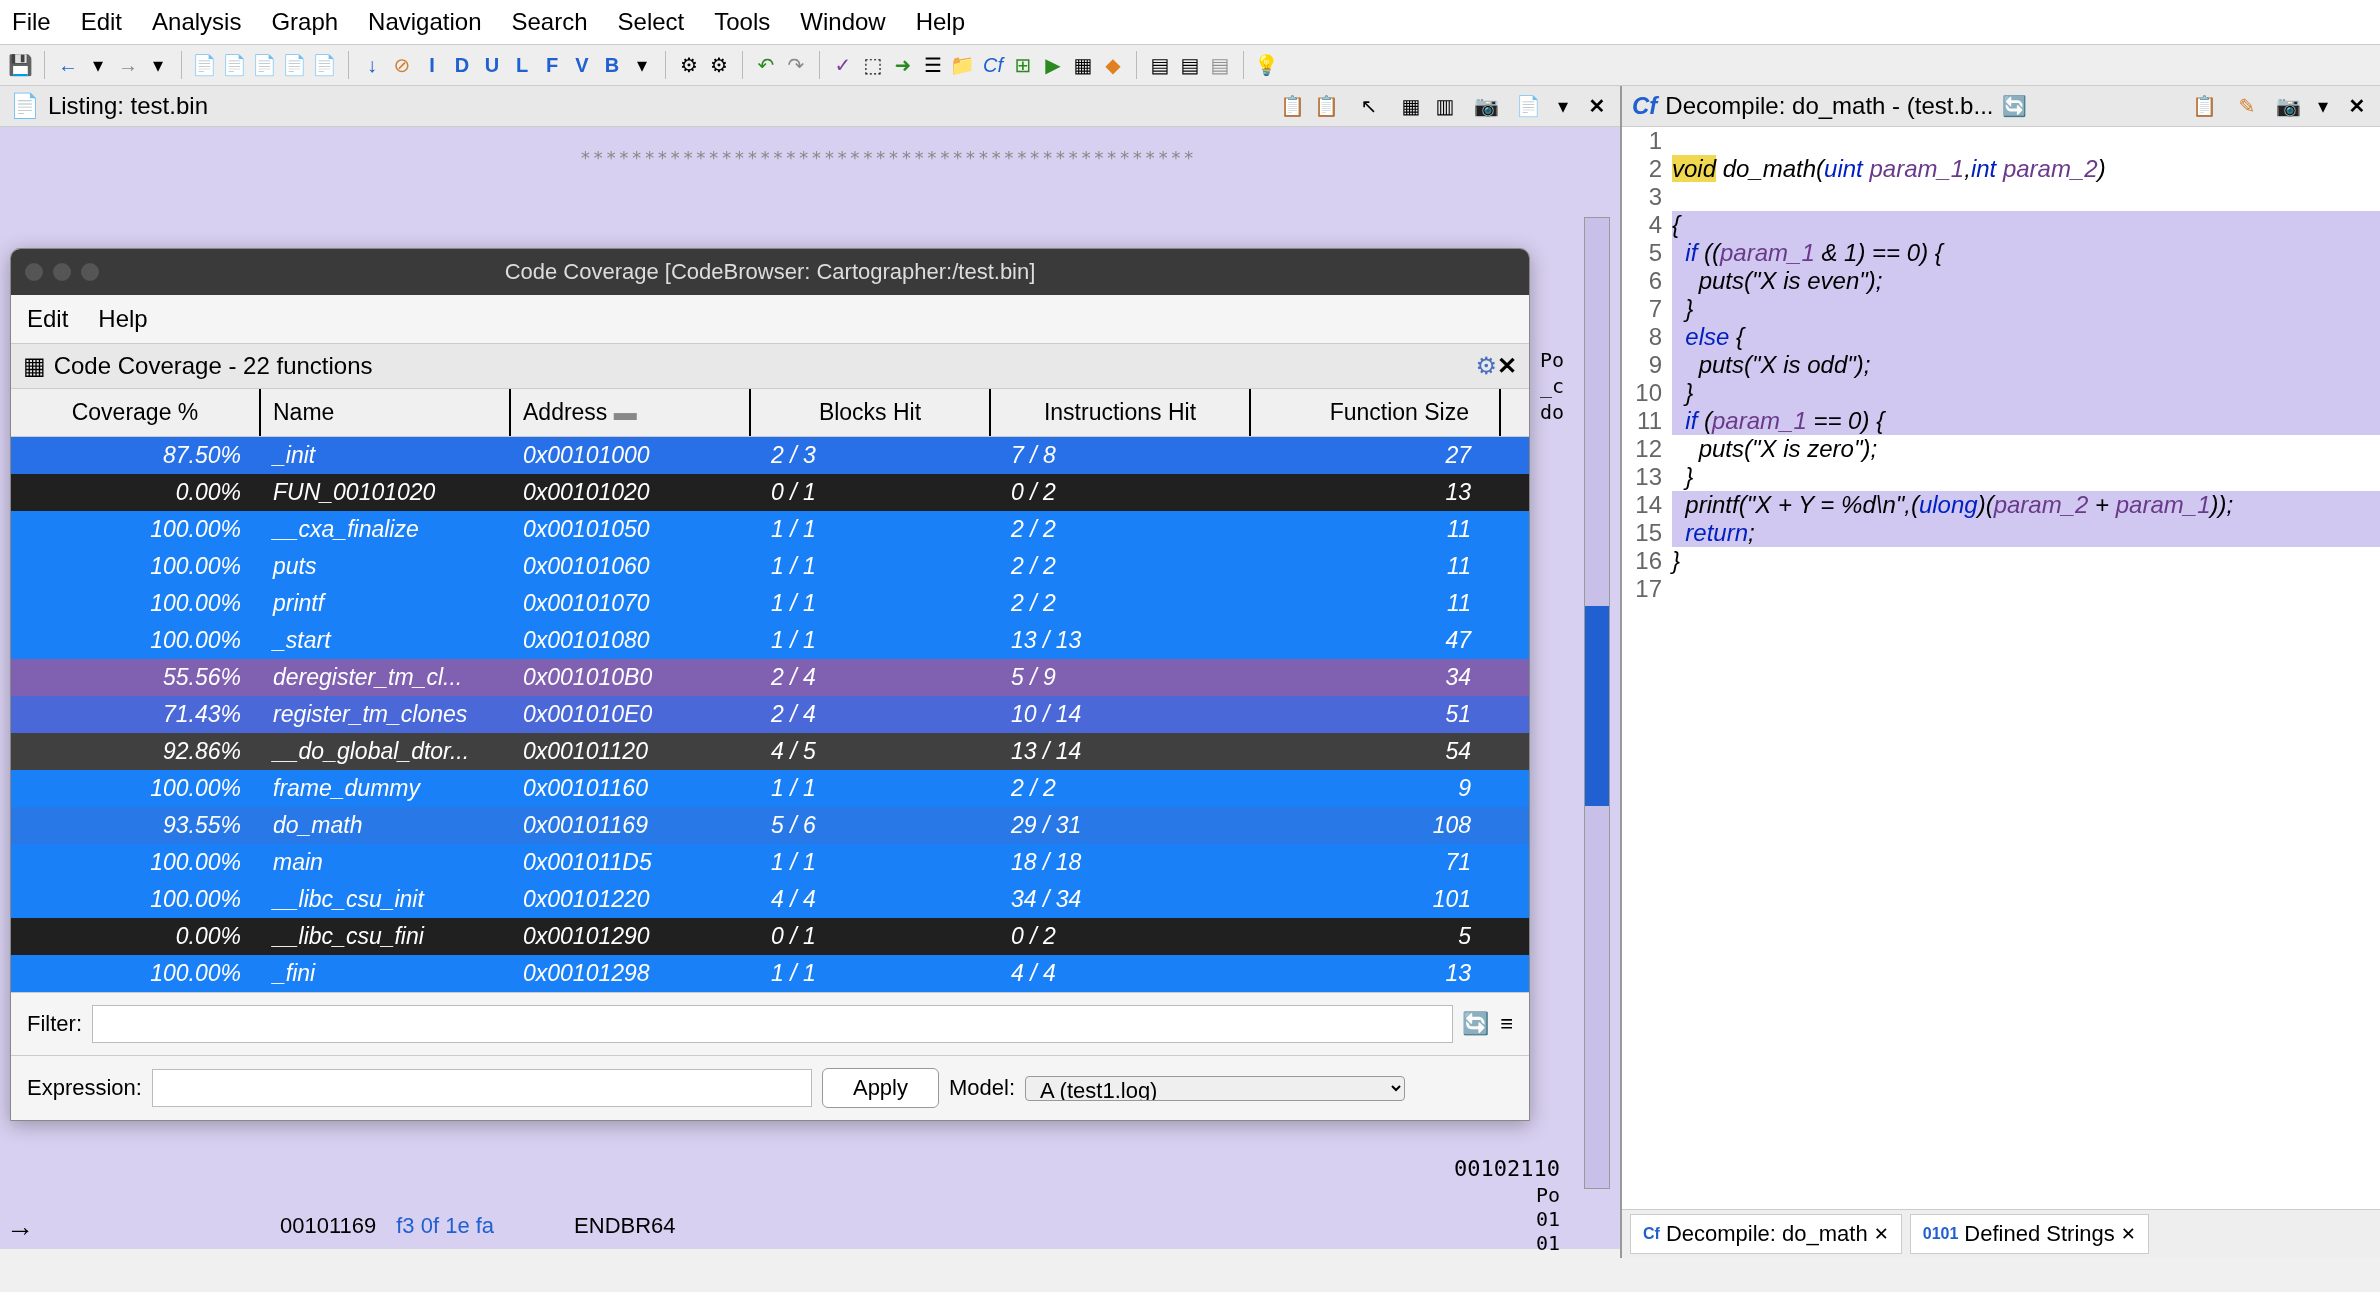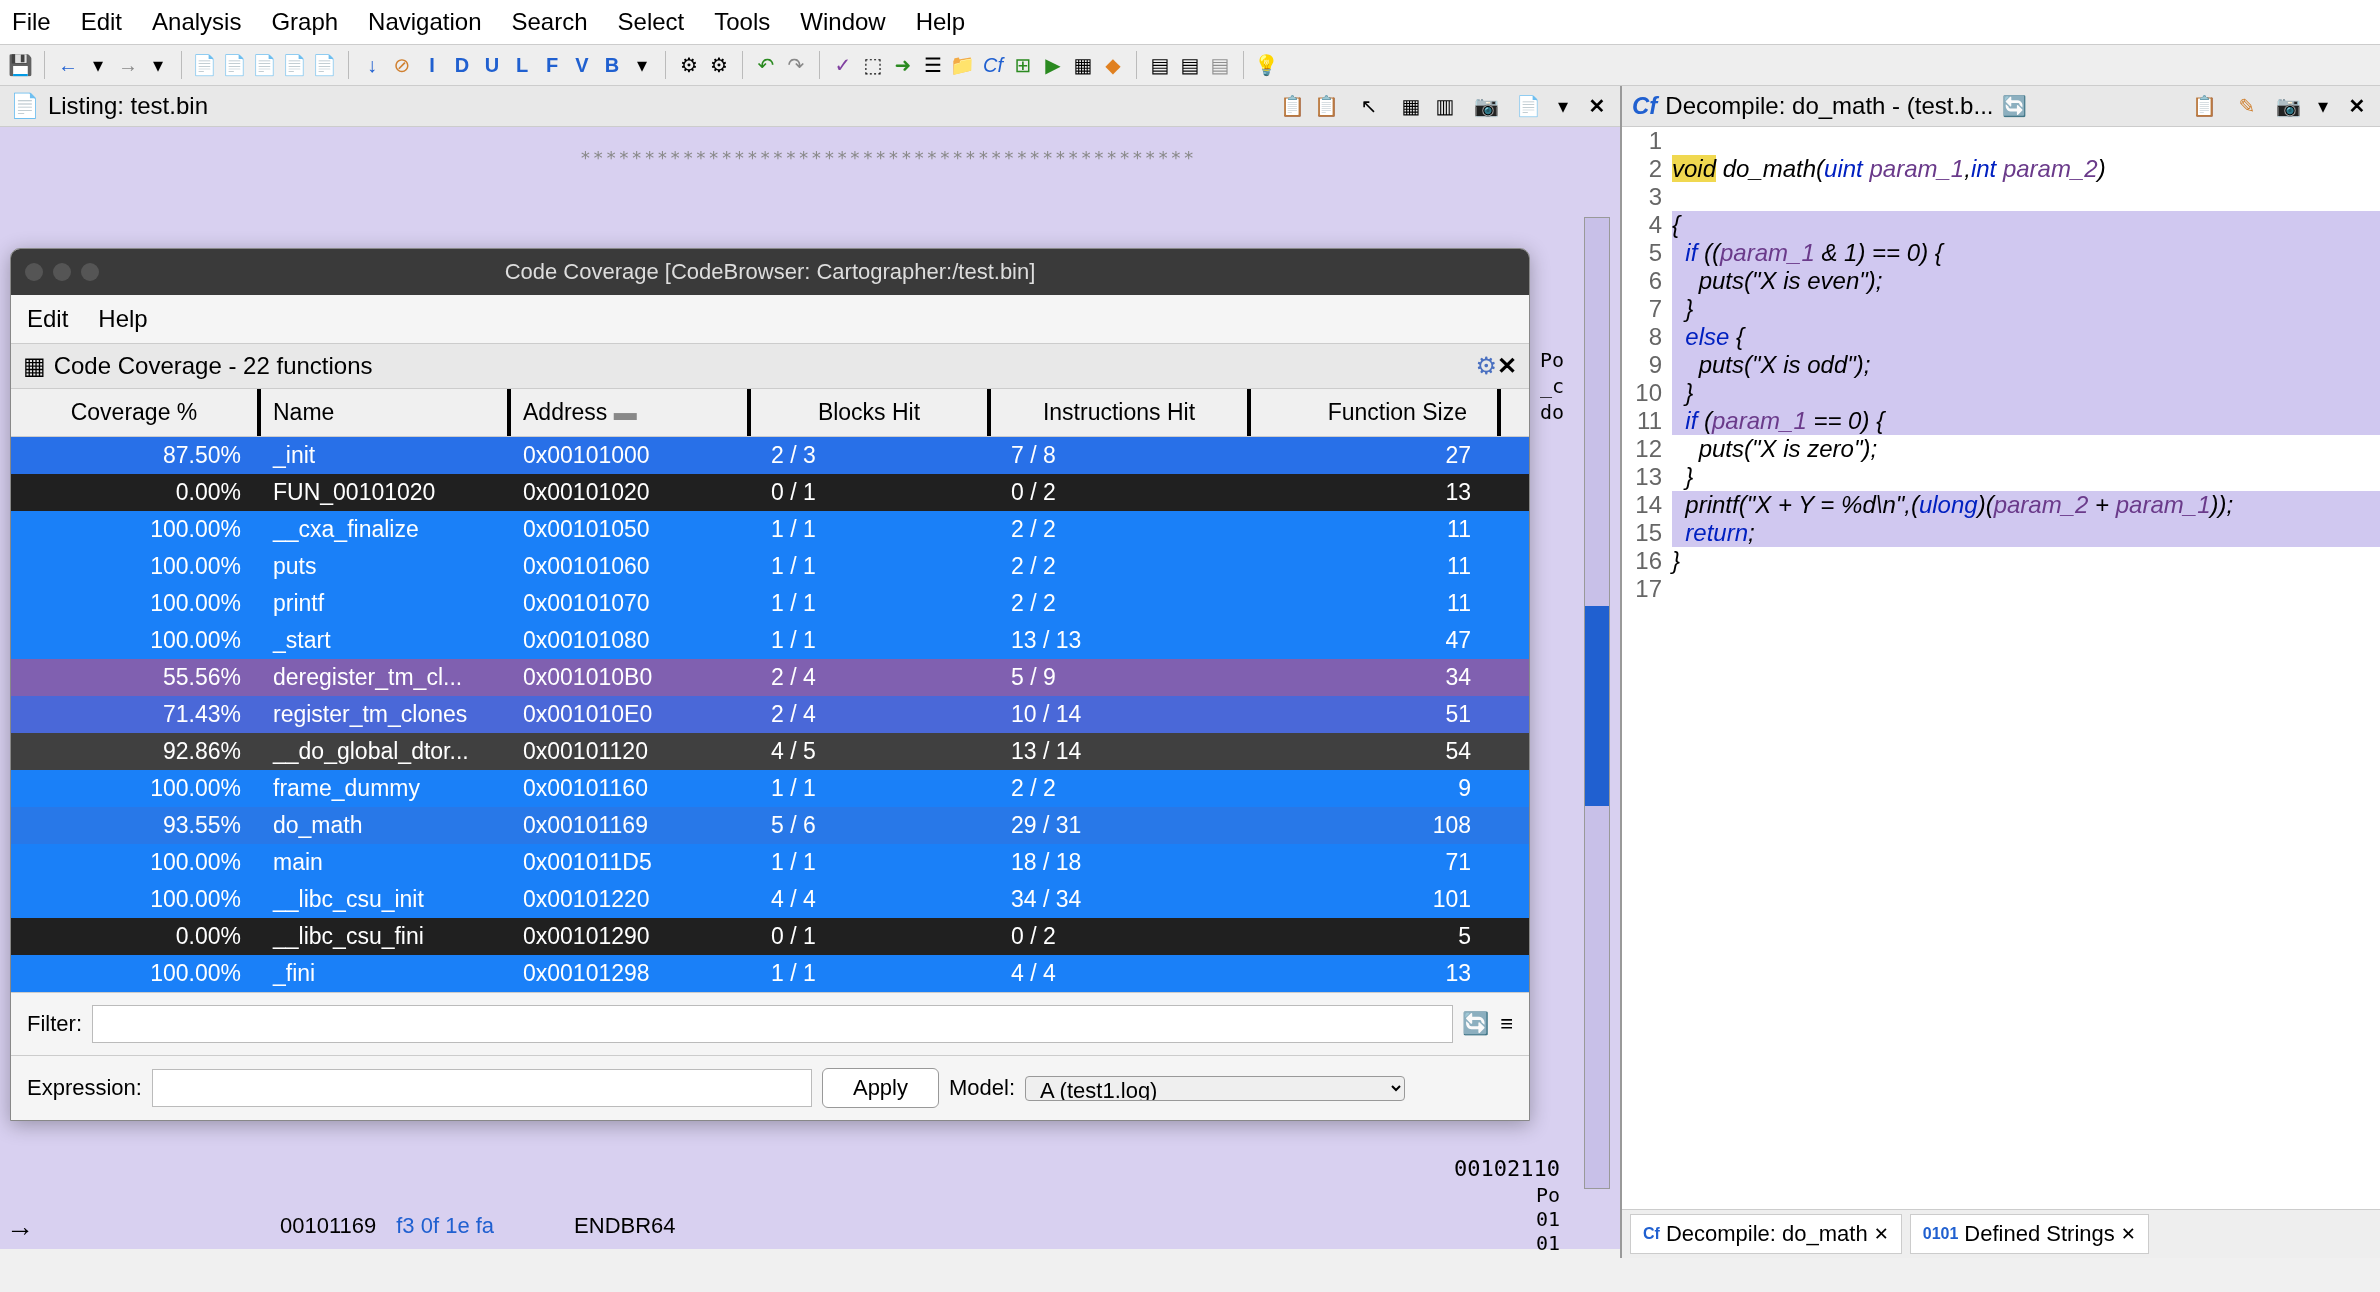--- a/index.html
+++ b/index.html
@@ -30,29 +30,29 @@
 
 .cov-window { position: absolute; top: 162px; left: 10px; width: 1520px; background: #fff; border: 1px solid #888; border-radius: 10px 10px 0 0; box-shadow: 0 4px 20px rgba(0,0,0,.3); overflow: hidden; }
 .cov-title { background: #3a3a3a; color: #ddd; text-align: center; padding: 10px; font-size: 22px; position: relative; }
 .traffic { position: absolute; left: 14px; top: 50%; transform: translateY(-50%); display: flex; gap: 10px; }
 .traffic span { width: 18px; height: 18px; border-radius: 50%; background: #555; display: inline-block; }
 .cov-menubar { display: flex; gap: 30px; padding: 10px 16px; background: #f5f5f5; border-bottom: 1px solid #ccc; font-size: 24px; }
 .cov-subtitle { display: flex; align-items: center; padding: 8px 12px; background: #e8e8e8; border-bottom: 1px solid #ccc; font-size: 24px; }
 .cov-subtitle .spacer { flex: 1; }
 
 .cov-headers { display: flex; background: #f0f0f0; border-bottom: 1px solid #ccc; font-size: 23px; }
-.cov-headers > div { padding: 10px 12px; border-right: 4px solid #000000; }
+.cov-headers > div { padding: 10px 12px; border-right: 2px solid #000000; }
 .col-cov { width: 250px; text-align: center; }
 .col-name { width: 250px; }
 .col-addr { width: 240px; }
 .col-blocks { width: 240px; text-align: center; }
 .col-instr { width: 260px; text-align: center; }
 .col-size { width: 250px; text-align: right; padding-right: 30px !important; }
 
-.cov-rows { max-height: 570px; overflow-y: auto; }
+.cov-rows { max-height: 570px; overflow-y: auto; font-style: italic; }
 .cov-row { display: flex; font-size: 23px; color: #fff; }
 .cov-row > div { padding: 5px 12px; }
 .cov-row .col-cov { text-align: right; padding-right: 20px; }
 .cov-row .col-name { text-align: left; white-space: nowrap; overflow: hidden; text-overflow: ellipsis; }
 .cov-row .col-addr { text-align: left; }
 .cov-row .col-blocks { text-align: left; padding-left: 20px; }
 .cov-row .col-instr { text-align: left; padding-left: 20px; }
 .cov-row .col-size { text-align: right; }
 
 .cov-filter { display: flex; align-items: center; gap: 10px; padding: 12px 16px; border-top: 1px solid #ccc; background: #f5f5f5; }

